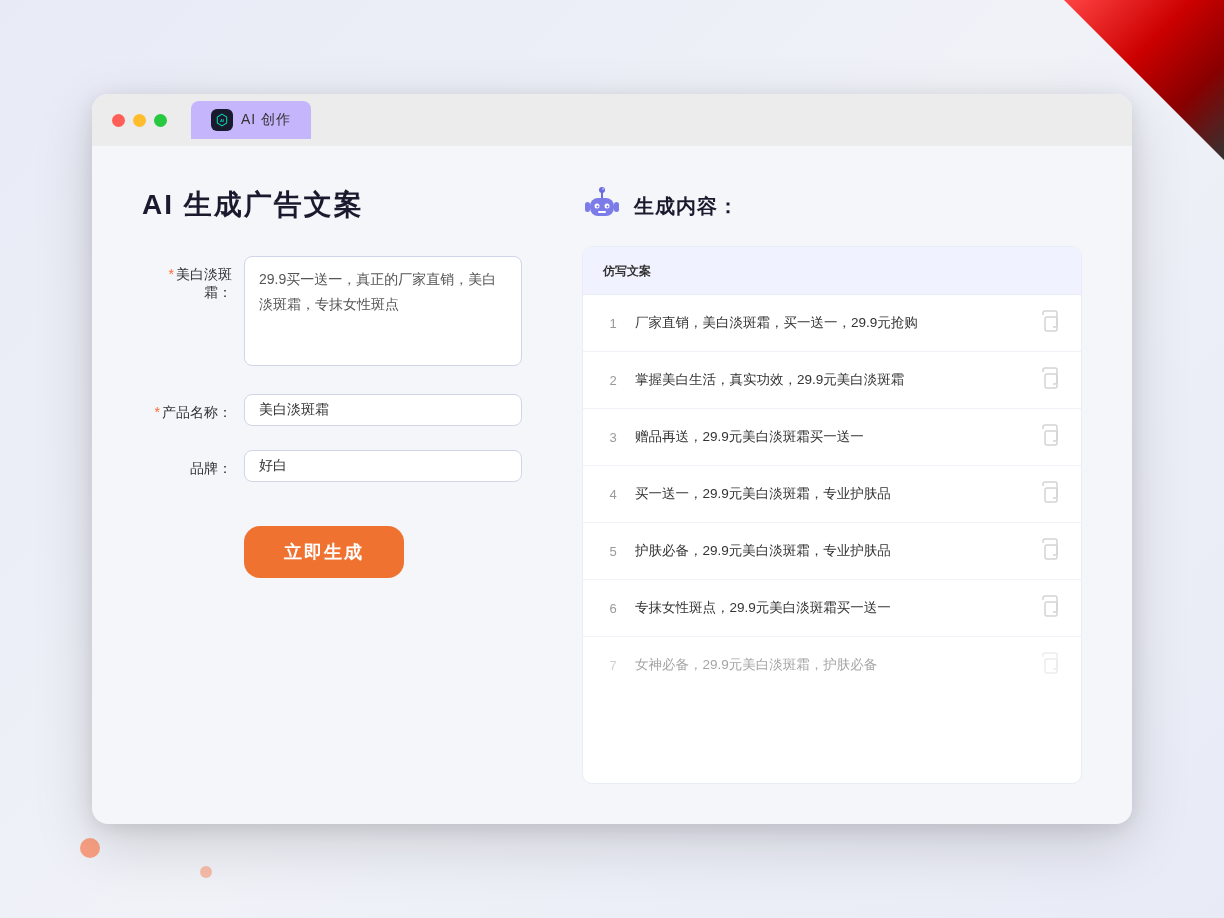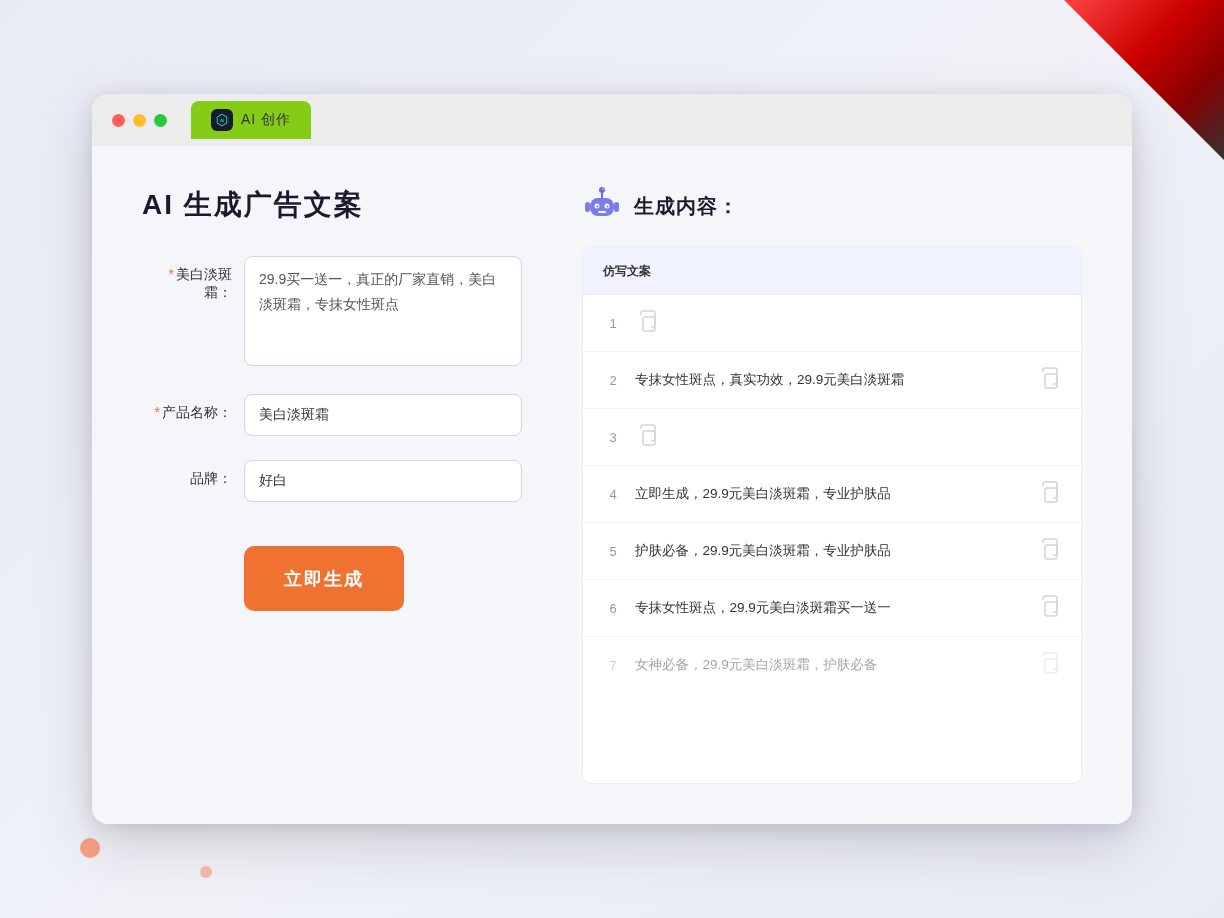--- a/index.html
+++ b/index.html
@@ -72,21 +72,21 @@
       width: 13px; height: 13px;
       border-radius: 50%;
       flex-shrink: 0;
     }
     .tl-red { background: #ff5f57; }
     .tl-yellow { background: #ffbd2e; }
     .tl-green { background: #28c840; }
 
     .tab {
       margin-left: 16px;
-      background: #84cc16;
+      background: #c4b5fd;
       border-radius: 8px 8px 0 0;
       padding: 8px 20px;
       display: flex;
       align-items: center;
       gap: 8px;
       height: 38px;
     }
 
     .tab-icon {
       width: 22px; height: 22px;
@@ -167,37 +167,37 @@
       color: #555;
       background: #fff;
       resize: none;
       outline: none;
       font-family: inherit;
       line-height: 1.8;
     }
 
     .form-input {
       width: 100%;
-      height: 42px;
+      height: 32px;
       border: 1.5px solid #d0d5e8;
       border-radius: 8px;
       padding: 0 14px;
       font-size: 14px;
       color: #333;
       background: #fff;
       outline: none;
       font-family: inherit;
     }
 
     .submit-btn {
       width: 160px;
-      height: 65px;
+      height: 52px;
       background: #f07230;
       border: none;
-      border-radius: 10px;
+      border-radius: 16px;
       color: #fff;
       font-size: 18px;
       font-weight: 600;
       letter-spacing: 2px;
       cursor: pointer;
       margin-top: 20px;
       margin-left: 102px;
       font-family: inherit;
     }
 
@@ -363,43 +363,45 @@
       </div>
 
       <div class="result-table">
         <div class="table-header">
           <span class="table-header-text">仿写文案</span>
         </div>
 
         <div id="result-rows">
             <div class="table-row">
               <span class="row-num">1</span>
+              <span class="row-text">厂家直销，美白淡斑霜，买一送一，29.9元抢购</span>
               <div><svg class="copy-icon" viewBox="0 0 24 24" fill="none" xmlns="http://www.w3.org/2000/svg">
       <rect x="8" y="8" width="12" height="14" rx="2" stroke="#aaa" stroke-width="1.5"></rect>
       <path d="M6 6V4a2 2 0 0 1 2-2h10a2 2 0 0 1 2 2v12a2 2 0 0 1-2 2h-2" stroke="#aaa" stroke-width="1.5"></path>
     </svg></div>
             </div>
             <div class="table-row">
               <span class="row-num">2</span>
-              <span class="row-text">专抹女性斑点，真实功效，29.9元美白淡斑霜</span>
+              <span class="row-text">掌握美白生活，真实功效，29.9元美白淡斑霜</span>
               <div><svg class="copy-icon" viewBox="0 0 24 24" fill="none" xmlns="http://www.w3.org/2000/svg">
       <rect x="8" y="8" width="12" height="14" rx="2" stroke="#aaa" stroke-width="1.5"></rect>
       <path d="M6 6V4a2 2 0 0 1 2-2h10a2 2 0 0 1 2 2v12a2 2 0 0 1-2 2h-2" stroke="#aaa" stroke-width="1.5"></path>
     </svg></div>
             </div>
             <div class="table-row">
               <span class="row-num">3</span>
+              <span class="row-text">赠品再送，29.9元美白淡斑霜买一送一</span>
               <div><svg class="copy-icon" viewBox="0 0 24 24" fill="none" xmlns="http://www.w3.org/2000/svg">
       <rect x="8" y="8" width="12" height="14" rx="2" stroke="#aaa" stroke-width="1.5"></rect>
       <path d="M6 6V4a2 2 0 0 1 2-2h10a2 2 0 0 1 2 2v12a2 2 0 0 1-2 2h-2" stroke="#aaa" stroke-width="1.5"></path>
     </svg></div>
             </div>
             <div class="table-row">
               <span class="row-num">4</span>
-              <span class="row-text">立即生成，29.9元美白淡斑霜，专业护肤品</span>
+              <span class="row-text">买一送一，29.9元美白淡斑霜，专业护肤品</span>
               <div><svg class="copy-icon" viewBox="0 0 24 24" fill="none" xmlns="http://www.w3.org/2000/svg">
       <rect x="8" y="8" width="12" height="14" rx="2" stroke="#aaa" stroke-width="1.5"></rect>
       <path d="M6 6V4a2 2 0 0 1 2-2h10a2 2 0 0 1 2 2v12a2 2 0 0 1-2 2h-2" stroke="#aaa" stroke-width="1.5"></path>
     </svg></div>
             </div>
             <div class="table-row">
               <span class="row-num">5</span>
               <span class="row-text">护肤必备，29.9元美白淡斑霜，专业护肤品</span>
               <div><svg class="copy-icon" viewBox="0 0 24 24" fill="none" xmlns="http://www.w3.org/2000/svg">
       <rect x="8" y="8" width="12" height="14" rx="2" stroke="#aaa" stroke-width="1.5"></rect>

